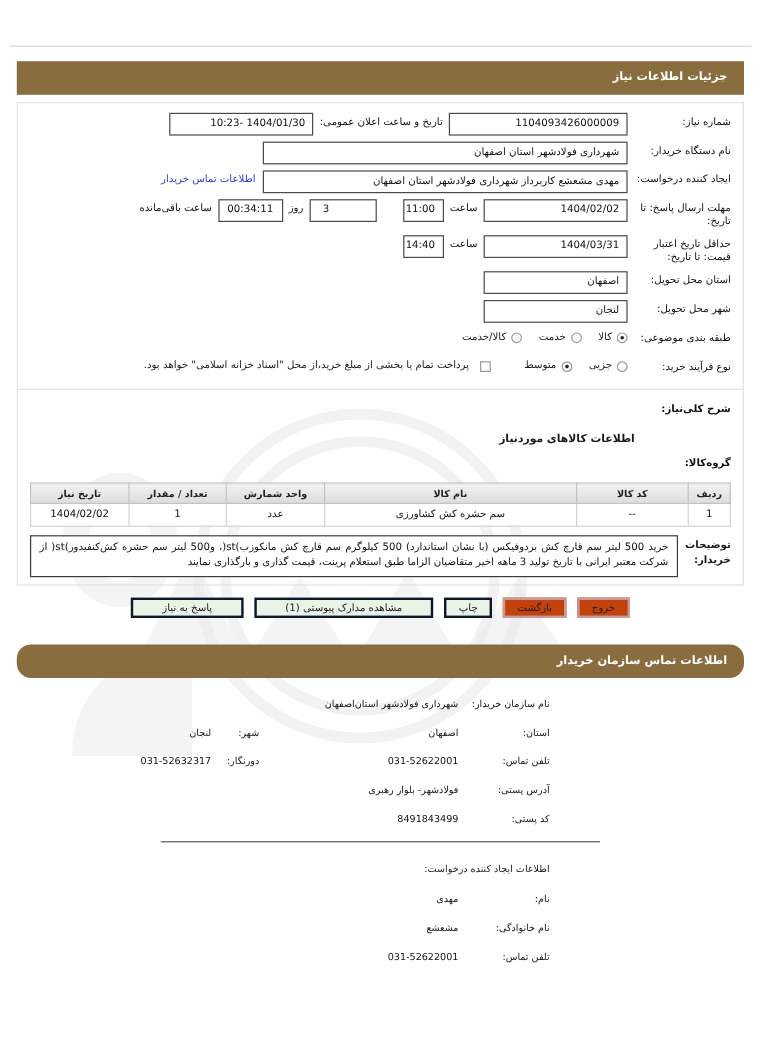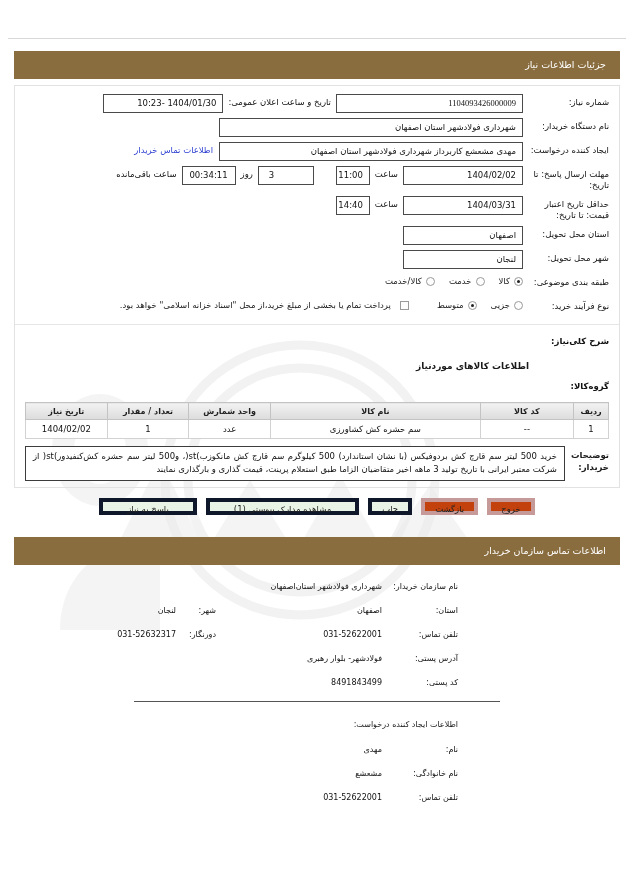--- a/index.html
+++ b/index.html
@@ -39,29 +39,29 @@
   .top-rule {
     border-top: 1px solid #d8d8d8;
     margin: 38px 8px 0 8px;
     height: 0;
   }
 
   
   .section-head {
     background: #8a6d3f;
     color: #ffffff;
-    font-weight: normal;
+    font-weight: bold;
     font-size: 9.5px;
     height: 28px;
     line-height: 28px;
     padding: 0 14px;
     margin: 12px 14px 0 14px;
     text-align: right;
   }
-  .section-head.contact { margin-top: 22px; }
+  .section-head.contact { margin-top: 22px; border-radius: 12px; }
 
   
   .panel {
     border: 1px solid #e2e2e2;
     margin: 6px 14px 0 14px;
     background: transparent;
     padding: 8px 10px 6px 10px;
   }
   .panel-divider {
     border-top: 1px solid #e6e6e6;
@@ -90,21 +90,21 @@
     background: #fff;
     height: 19px;
     line-height: 17px;
     padding: 0 6px;
     text-align: right;
     font-size: 8.5px;
     color: #111;
     overflow: hidden;
     white-space: nowrap;
   }
-  .fld.w-big   { width: 187px; font-family: Liberation Serif, serif; }
+  .fld.w-big   { width: 149px; }
   .fld.w-wide  { width: 304px; }
   .fld.w-date  { width: 120px; }
   .fld.w-time  { width: 34px; }
   .fld.w-num   { width: 56px; text-align: left; padding-left: 10px; }
   .fld.w-timer { width: 54px; text-align: center; padding: 0; }
   .mini-lbl {
     font-size: 8.5px;
     padding: 3px 5px 0 5px;
     white-space: nowrap;
     color: #111;
@@ -211,21 +211,21 @@
   .desc-box { flex: 1; }
 
   
   .btnbar {
     display: flex;
     justify-content: center;
     gap: 9px;
     margin: 10px 14px 0 14px;
   }
   .btn {
-    border: 4px solid #0f172a;
+    border: 2px solid #0f172a;
     background: #e9f4e6;
     color: #222;
     font-size: 8.5px;
     height: 17px;
     line-height: 15px;
     padding: 0 10px;
     cursor: pointer;
     font-family: inherit;
     white-space: nowrap;
     text-align: right;

